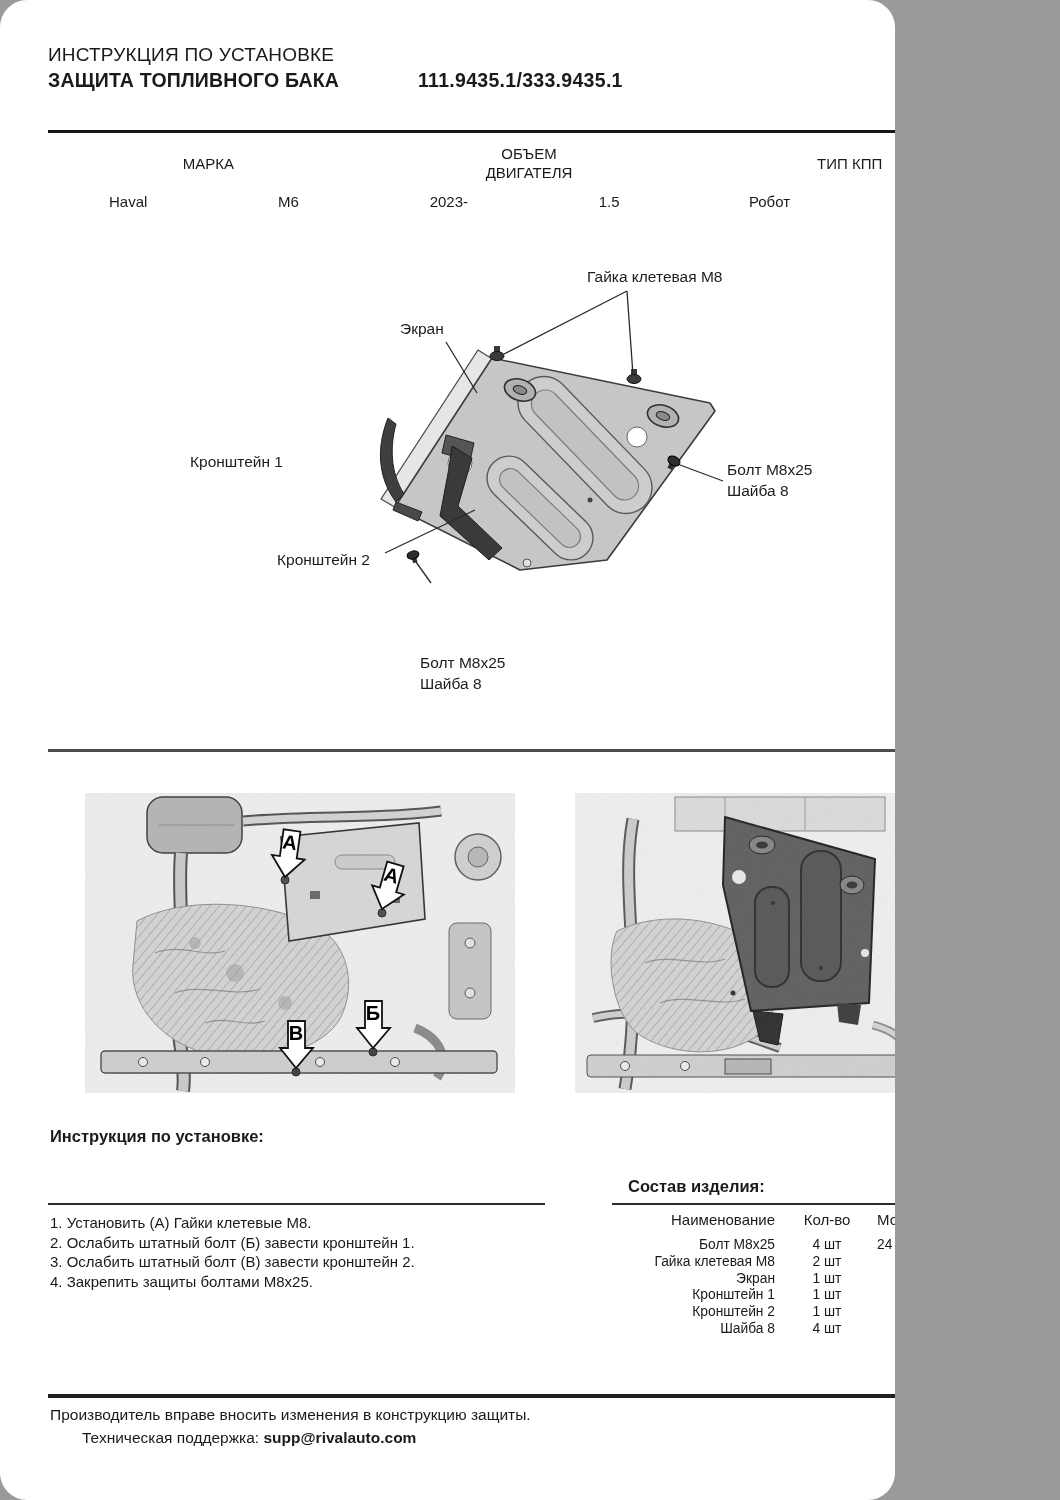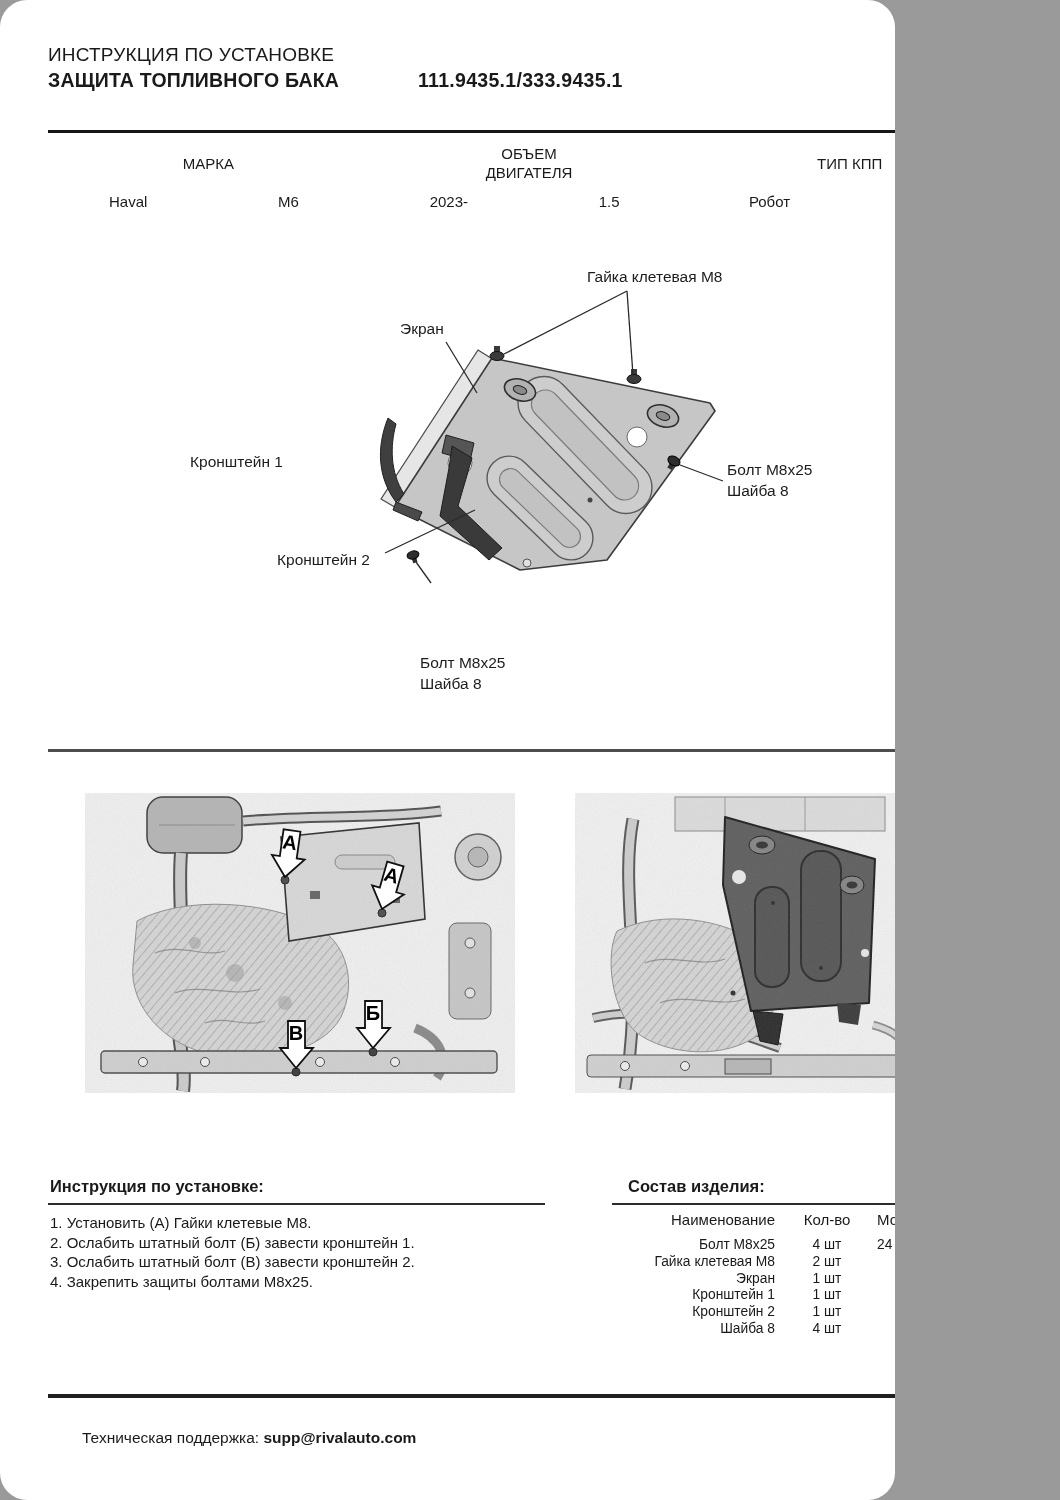--- a/index.html
+++ b/index.html
@@ -262,21 +262,21 @@
     <path d="M298 232 C330 240 342 262 330 286" stroke="#8c8c8c" stroke-width="9" fill="none"></path>
     <path d="M298 232 C330 240 342 262 330 286" stroke="#d8d8d8" stroke-width="5" fill="none"></path>
     <rect x="12" y="262" width="372" height="22" rx="4" fill="#d2d2d2" stroke="#4a4a4a"></rect>
     <circle cx="50" cy="273" r="4.5" fill="#f0f0f0" stroke="#444"></circle>
       <circle cx="110" cy="273" r="4.5" fill="#f0f0f0" stroke="#444"></circle>
     <circle cx="180" cy="273" r="4.5" fill="#f0f0f0" stroke="#444"></circle>
     <rect x="150" y="266" width="46" height="15" fill="#b8b8b8" stroke="#444"></rect>
     <rect width="430" height="300" filter="url(#grainR)" opacity="0.35"></rect>
   </svg>
 
-  <div class="abs sec-head" style="left:50px;top:1177px;">Инструкция по установке:</div>
+  <div class="abs sec-head" style="left:50px;top:1127px;">Инструкция по установке:</div>
   <div class="abs underl" style="left:48px;top:1203px;width:497px;"></div>
   <div class="abs steps">
     <div>1. Установить (А) Гайки клетевые М8.</div>
     <div>2. Ослабить штатный болт (Б) завести кронштейн 1.</div>
     <div>3. Ослабить штатный болт (В) завести кронштейн 2.</div>
     <div>4. Закрепить защиты болтами М8х25.</div>
   </div>
 
   <div class="abs sec-head" style="left:628px;top:1177px;">Состав изделия:</div>
   <div class="abs underl" style="left:612px;top:1203px;width:400px;"></div>
@@ -328,17 +328,18 @@
     <div class="pt-row">
       <div class="pt-name">Шайба 8</div>
         <div class="pt-sp1"></div>
       <div class="pt-qty">4 шт</div>
         <div class="pt-sp2"></div>
       <div class="pt-trq"></div>
     </div>
   </div>
 
   <div class="abs rule-foot" style="left:48px;top:1394px;width:962px;"></div>
+  <div class="abs foot-line" style="left:50px;top:1406px;">Производитель вправе вносить изменения в конструкцию защиты.</div>
   <div class="abs foot-line" style="left:50px;top:1429px;margin-left:32px;">
     <span class="ws-pre">Техническая поддержка: </span><span class="bold">supp@rivalauto.com</span>
   </div>
 
 </div>
 
 </body></html>

